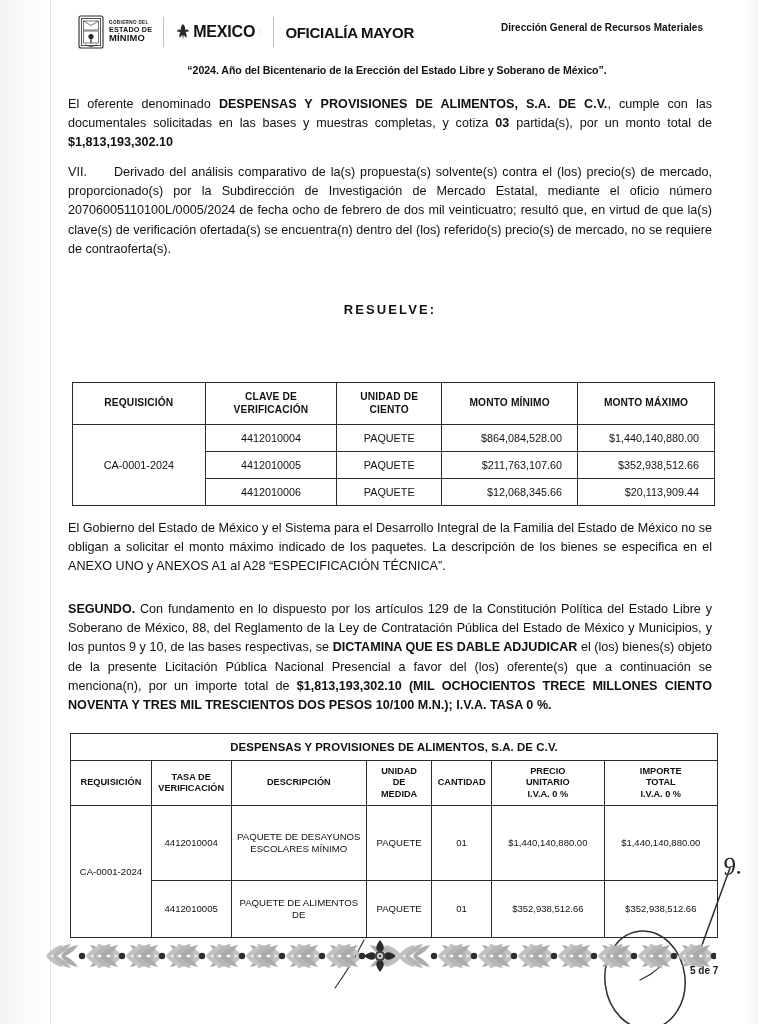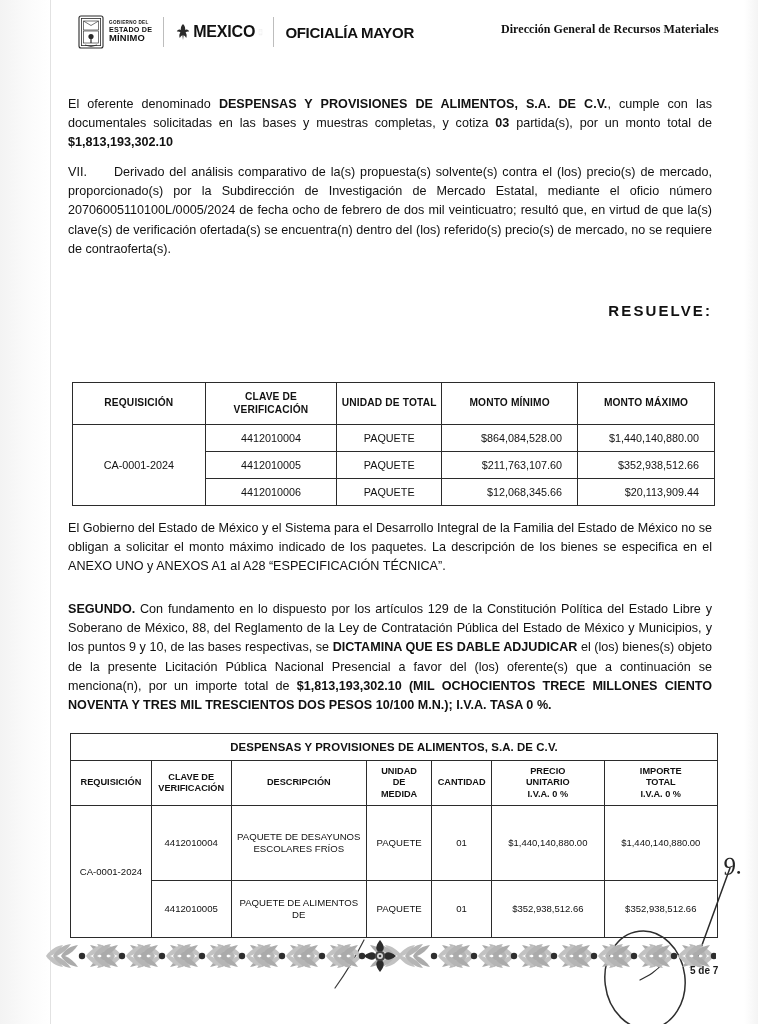--- a/index.html
+++ b/index.html
@@ -108,25 +108,24 @@
   .oficialia {
     font-size: 15px;
     font-weight: 700;
     letter-spacing: -0.3px;
     white-space: nowrap;
   }
   .direccion {
     position: absolute;
     left: 501px;
     top: 22px;
-    font-size: 12px;
+    font-size: 10px;
     font-weight: 700;
     letter-spacing: .05px;
     white-space: nowrap;
-    font-family: Liberation Serif, serif;
   }
 
   
   .lema {
     position: absolute;
     left: 50px; top: 64px;
     width: 694px;
     text-align: center;
     font-size: 10.6px;
     font-weight: 700;
@@ -146,22 +145,22 @@
 
   .p-oferente { top: 95px; }
   .p-vii      { top: 163px; }
   .p-vii .num { display: inline-block; width: 46px; }
   .p-merito   { top: 271px; }
 
   .resuelve {
     position: absolute;
     left: 68px; top: 302px;
     width: 644px;
-    text-align: right;
-    font-size: 15px;
+    text-align: center;
+    font-size: 13px;
     font-weight: 700;
     letter-spacing: 2.1px;
   }
 
   .p-primero  { top: 331px; }
   .p-gobierno { top: 519px; }
   .p-segundo  { top: 600px; }
 
   
   .table1 {
@@ -320,35 +319,36 @@
       </div>
 
       <div class="vdiv"></div>
 
       <div class="oficialia">OFICIALÍA MAYOR</div>
     </div>
   </div>
 
   <div class="direccion">Dirección General de Recursos Materiales</div>
 
+  <div class="lema">“2024. Año del Bicentenario de la Erección del Estado Libre y Soberano de México”.</div>
 
   <div class="para p-oferente"><span>El oferente denominado </span><b>DESPENSAS Y PROVISIONES DE ALIMENTOS, S.A. DE C.V.</b><span>, cumple con las documentales solicitadas en las bases y muestras completas, y cotiza </span><b>03</b><span> partida(s), por un monto total de </span><b>$1,813,193,302.10</b></div>
 
   <div class="para p-vii"><span class="num">VII.</span><span>Derivado del análisis comparativo de la(s) propuesta(s) solvente(s) contra el (los) precio(s) de mercado, proporcionado(s) por la Subdirección de Investigación de Mercado Estatal, mediante el oficio número 20706005110100L/0005/2024 de fecha ocho de febrero de dos mil veinticuatro; resultó que, en virtud de que la(s) clave(s) de verificación ofertada(s) se encuentra(n) dentro del (los) referido(s) precio(s) de mercado, no se requiere de contraoferta(s).</span></div>
 
 
   <div class="resuelve">RESUELVE:</div>
 
 
   <table class="table1">
     <thead>
       <tr>
         <th style="width:135px">REQUISICIÓN</th>
         <th style="width:133px">CLAVE DE VERIFICACIÓN</th>
-        <th style="width:105px">UNIDAD DE TOTAL</th>
+        <th style="width:105px">UNIDAD DE CIENTO</th>
         <th style="width:135px">MONTO MÍNIMO</th>
         <th style="width:135px">MONTO MÁXIMO</th>
       </tr>
     </thead>
     <tbody>
       <tr>
         <td class="req-cell" rowspan="3">CA-0001-2024</td>
         <td>4412010004</td>
         <td>PAQUETE</td>
         <td class="money">$864,084,528.00</td>
@@ -374,21 +374,21 @@
   <div class="para p-segundo"><b>SEGUNDO.</b><span> Con fundamento en lo dispuesto por los artículos 129 de la Constitución Política del Estado Libre y Soberano de México, 88, del Reglamento de la Ley de Contratación Pública del Estado de México y Municipios, y los puntos 9 y 10, de las bases respectivas, se </span><b>DICTAMINA QUE ES DABLE ADJUDICAR</b><span> el (los) bienes(s) objeto de la presente Licitación Pública Nacional Presencial a favor del (los) oferente(s) que a continuación se menciona(n), por un importe total de </span><b>$1,813,193,302.10 (MIL OCHOCIENTOS TRECE MILLONES CIENTO NOVENTA Y TRES MIL TRESCIENTOS DOS PESOS 10/100 M.N.); I.V.A. TASA 0 %.</b></div>
 
   <table class="table2">
     <thead>
       <tr class="title-row">
         <th colspan="7">DESPENSAS Y PROVISIONES DE ALIMENTOS, S.A. DE C.V.</th>
       </tr>
       <tr class="head-row">
         <th style="width:80px">REQUISICIÓN</th>
         <th style="width:78px">
-          <span>CLAVE DE</span><br>
+          <span>TASA DE</span><br>
           <span>VERIFICACIÓN</span>
         </th>
         <th style="width:141px">DESCRIPCIÓN</th>
         <th style="width:64px">
           <span>UNIDAD</span><br>
           <span>DE</span><br>
           <span>MEDIDA</span>
         </th>
         <th style="width:58px">CANTIDAD</th>
         <th style="width:113px">
@@ -400,21 +400,21 @@
           <span>IMPORTE</span><br>
           <span>TOTAL</span><br>
           <span>I.V.A. 0 %</span>
         </th>
       </tr>
     </thead>
     <tbody>
       <tr class="r1">
         <td rowspan="2">CA-0001-2024</td>
         <td>4412010004</td>
-        <td class="desc">PAQUETE DE DESAYUNOS ESCOLARES FRÍOS</td>
+        <td class="desc">PAQUETE DE DESAYUNOS ESCOLARES MÍNIMO</td>
         <td>PAQUETE</td>
         <td>01</td>
         <td class="money">$1,440,140,880.00</td>
         <td class="money">$1,440,140,880.00</td>
       </tr>
       <tr class="r2">
         <td>4412010005</td>
         <td class="desc">PAQUETE DE ALIMENTOS DE</td>
         <td>PAQUETE</td>
         <td>01</td>

